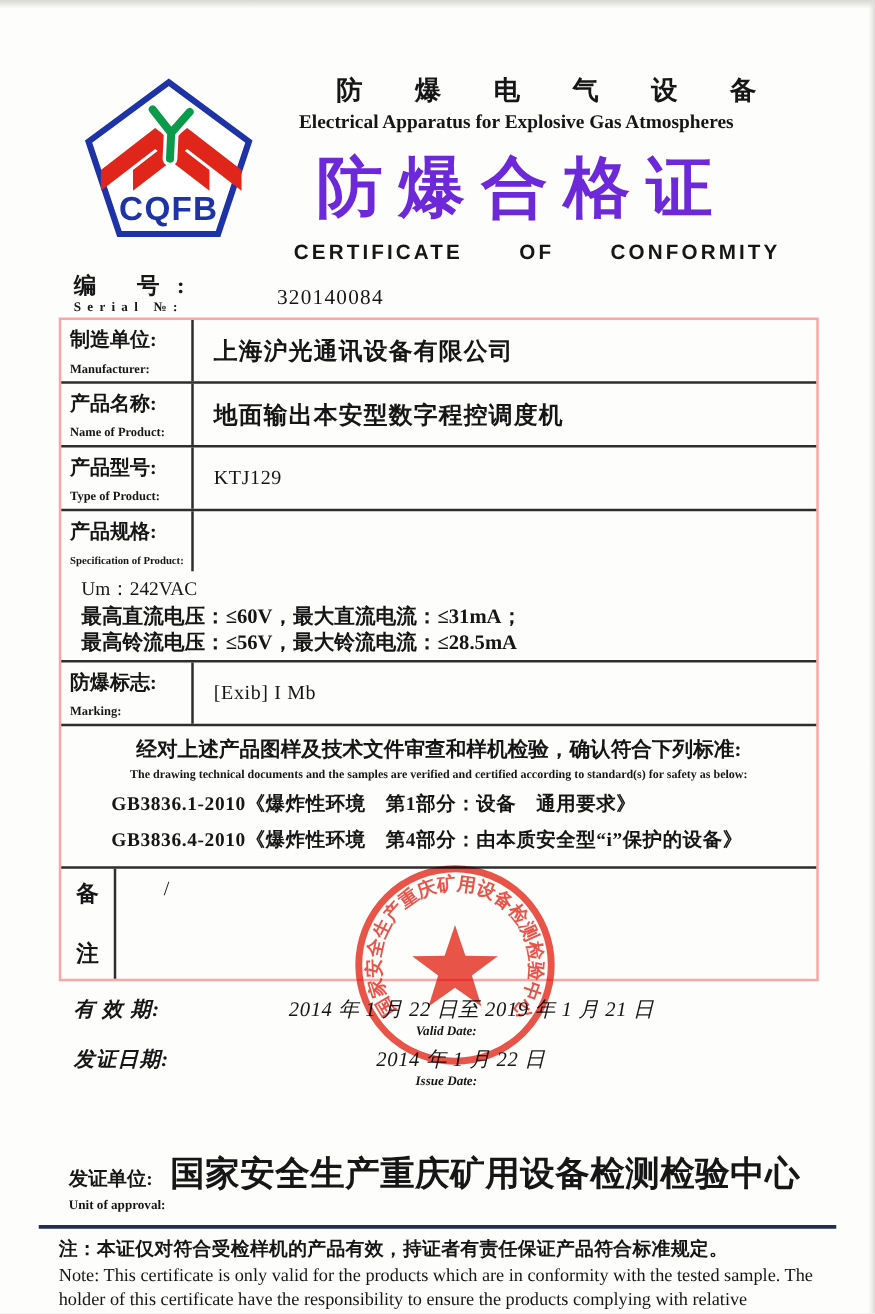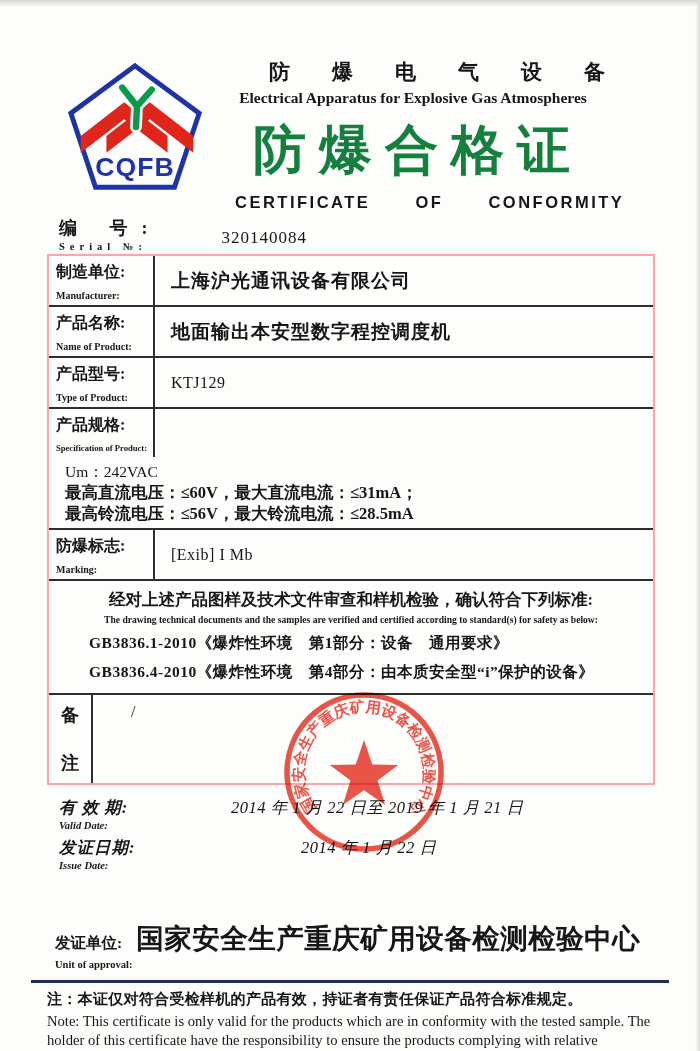--- a/index.html
+++ b/index.html
@@ -15,21 +15,21 @@
   .paper::after { content:""; position:absolute; right:0; top:0; bottom:0; width:5px;
     background: linear-gradient(to left,#dddcd9, rgba(255,255,255,0)); }
 
   
   .header { position: relative; height: 152px; margin-top: 8px; }
   .logo { position: absolute; left: 14px; top: 2px; width: 148px; height: 140px; }
   .titles { margin-left: 188px; width: 356px; text-align: center; }
   .title-cn { font-size: 21px; font-weight: bold; letter-spacing: 42px; padding-left: 34px;
     white-space: nowrap; }
   .title-en { font-size: 15.5px; font-weight: bold; margin-top: 3px; white-space: nowrap; }
-  .cert-cn { font-size: 53px; font-weight: bold; color: #15803d; letter-spacing: 13px;
+  .cert-cn { font-size: 53px; font-weight: bold; color: #6d28d9; letter-spacing: 13px;
     padding-left: 10px; margin-top: 8px; white-space: nowrap; }
   .cert-en { font-family: "Liberation Sans", sans-serif; font-size: 16.5px; font-weight: bold;
     letter-spacing: 2.5px; word-spacing: 38px; margin-top: 6px; white-space: nowrap; }
 
   
   .serial { display: flex; align-items: flex-start; margin: 6px 0 0 12px; gap: 18px; }
   .serial-cn { font-size: 18px; font-weight: bold; letter-spacing: 14px; }
   .serial-en { font-size: 10.5px; font-weight: bold; letter-spacing: 5px; margin-top: 1px; }
   .serial-value { font-size: 17px; margin: 12px 0 0 42px; letter-spacing: 1px; }
 
@@ -59,21 +59,21 @@
   .remark-label { width: 44px; border-right: 2px solid #2e2e2e; display: flex;
     flex-direction: column; justify-content: space-between; align-items: center;
     padding: 8px 0 8px; font-size: 18px; font-weight: bold; }
   .remark-value { flex: 1; font-size: 16px; padding: 8px 0 0 38px; }
 
   
   .dates { margin: 12px 0 0 12px; position: relative; font-style: italic; }
   .d-group { margin-bottom: 6px; }
   .d-row { display: flex; align-items: baseline; }
   .d-label { width: 172px; font-size: 16.5px; font-weight: bold; letter-spacing: 1px; }
-  .d-sub { font-size: 10.5px; font-weight: bold; margin-top: 1px; }
+  .d-sub { font-size: 10.5px; font-weight: bold; margin-top: 1px; text-align: center; }
   .d-value { font-size: 16.5px; letter-spacing: .5px; }
   .d-value.issue { margin-left: 70px; }
 
   .stamp { position: absolute; left: 280px; top: 688px; width: 168px; height: 168px;
     opacity: .85; mix-blend-mode: multiply; z-index: 5; }
 
   
   .approval { margin-top: 50px; }
   .a-row1 { display: flex; align-items: baseline; margin-left: 8px; }
   .a-label-cn { font-size: 15.5px; font-weight: bold; white-space: nowrap; }

